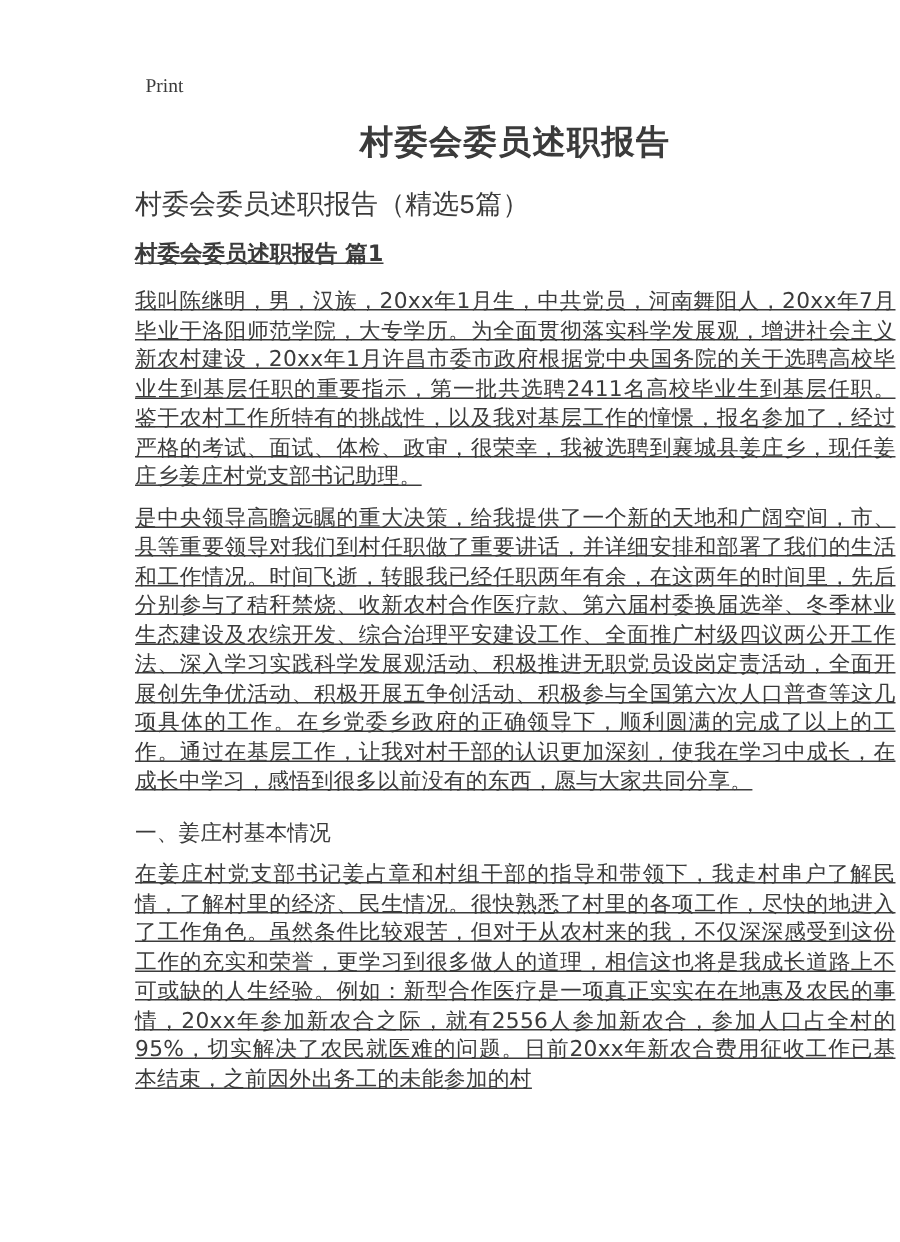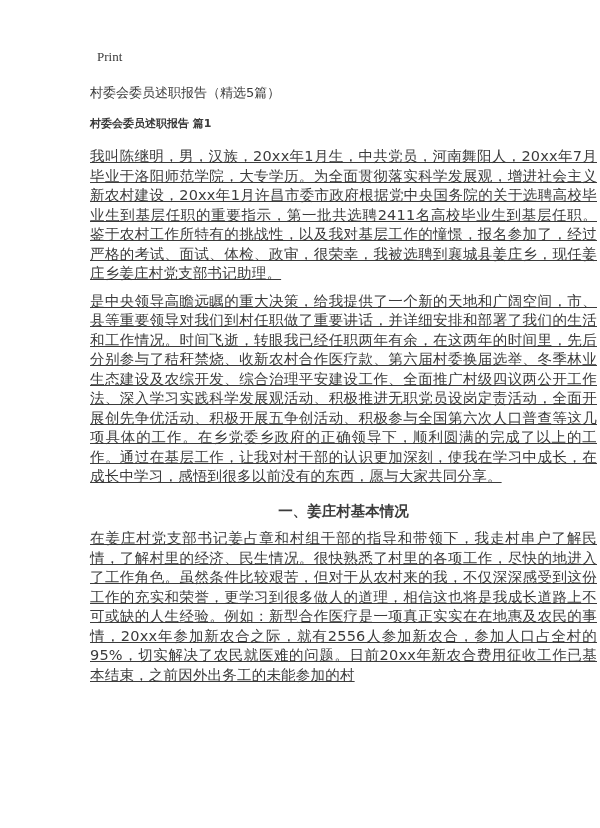--- a/index.html
+++ b/index.html
@@ -29,56 +29,58 @@
   }
   .doc-title {
     font-size: 22px;
     font-weight: bold;
     text-align: center;
     letter-spacing: 1px;
     margin: 17px 0 0 0;
     line-height: 28px;
   }
   .doc-subtitle {
-    font-size: 13px;
+    font-size: 18px;
     margin-top: 19px;
     line-height: 18px;
+    font-family: Liberation Mono, monospace;
   }
   .doc-section-title {
-    font-size: 11px;
+    font-size: 15px;
     font-weight: bold;
     margin-top: 12px;
     line-height: 20px;
+    text-decoration: underline;
   }
   .para {
     font-size: 14.5px;
     line-height: 19.5px;
     text-align: justify;
     margin: 0;
     letter-spacing: 0.2px;
     text-decoration: underline;
   }
   .para-first { margin-top: 13px; }
   .para-gap   { margin-top: 8px; }
   .doc-subheading {
     font-size: 14.5px;
-    font-weight: bold;
+    font-weight: normal;
     margin-top: 15px;
     line-height: 19.5px;
-    text-align: center;
   }
   .para-after-sub { margin-top: 14px; }
 </style>
 </head>
 <body>
 
 <div class="page">
 
   <span class="print-link">Print</span>
 
+  <h1 class="doc-title">村委会委员述职报告</h1>
 
   <div class="doc-subtitle">村委会委员述职报告（精选5篇）</div>
 
   <div class="doc-section-title">村委会委员述职报告 篇1</div>
 
   <p class="para para-first">我叫陈继明，男，汉族，20xx年1月生，中共党员，河南舞阳人，20xx年7月毕业于洛阳师范学院，大专学历。为全面贯彻落实科学发展观，增进社会主义新农村建设，20xx年1月许昌市委市政府根据党中央国务院的关于选聘高校毕业生到基层任职的重要指示，第一批共选聘2411名高校毕业生到基层任职。鉴于农村工作所特有的挑战性，以及我对基层工作的憧憬，报名参加了，经过严格的考试、面试、体检、政审，很荣幸，我被选聘到襄城县姜庄乡，现任姜庄乡姜庄村党支部书记助理。</p>
 
   <p class="para para-gap">是中央领导高瞻远瞩的重大决策，给我提供了一个新的天地和广阔空间，市、县等重要领导对我们到村任职做了重要讲话，并详细安排和部署了我们的生活和工作情况。时间飞逝，转眼我已经任职两年有余，在这两年的时间里，先后分别参与了秸秆禁烧、收新农村合作医疗款、第六届村委换届选举、冬季林业生态建设及农综开发、综合治理平安建设工作、全面推广村级四议两公开工作法、深入学习实践科学发展观活动、积极推进无职党员设岗定责活动，全面开展创先争优活动、积极开展五争创活动、积极参与全国第六次人口普查等这几项具体的工作。在乡党委乡政府的正确领导下，顺利圆满的完成了以上的工作。通过在基层工作，让我对村干部的认识更加深刻，使我在学习中成长，在成长中学习，感悟到很多以前没有的东西，愿与大家共同分享。</p>
 
   <div class="doc-subheading">一、姜庄村基本情况</div>

